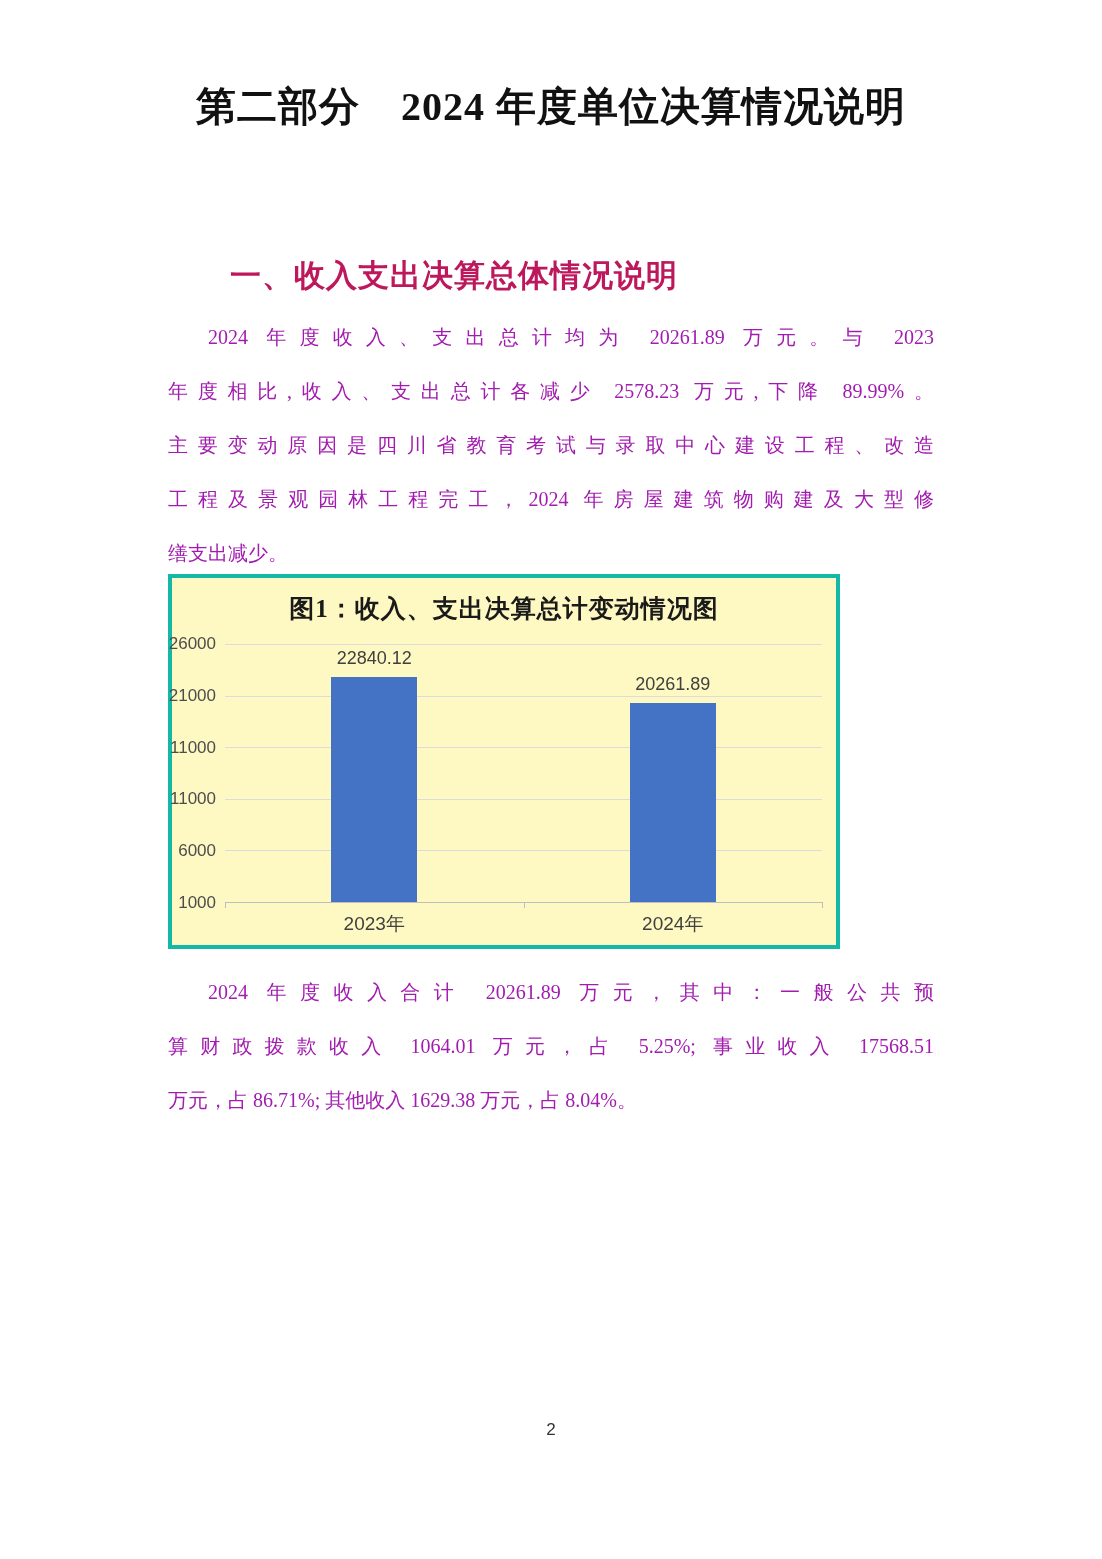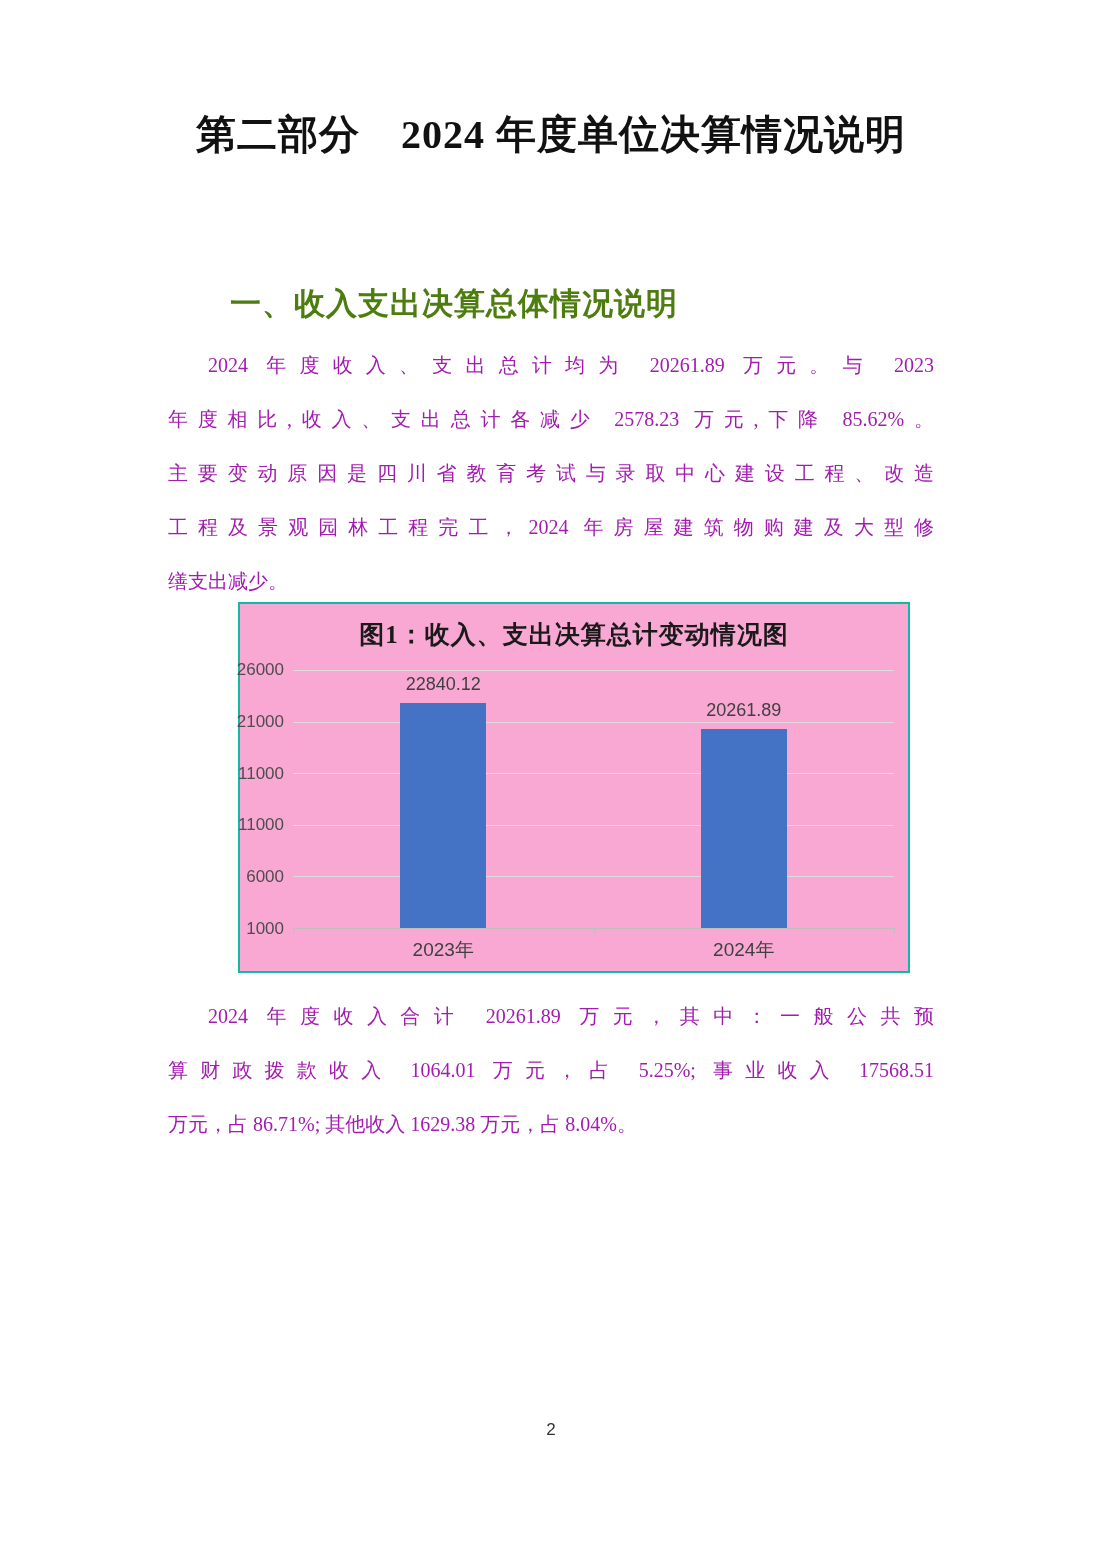--- a/index.html
+++ b/index.html
@@ -2,45 +2,45 @@
 <html><head>
 <meta charset="utf-8">
 <style>
   * { margin:0; padding:0; box-sizing:border-box; }
   html,body { background:#ffffff; }
   body {
     width:1102px; height:1559px; position:relative;
     font-family:"Liberation Serif","DejaVu Serif",serif;
     color:#111111; overflow:hidden;
   }
-  .page { width:1102px; height:1559px; position:relative; padding-top:112px; }
+  .page { width:1102px; height:1559px; position:relative; padding-top:84px; }
   .doc-title {
     text-align:center; font-size:40px; font-weight:bold;
     letter-spacing:1px; line-height:46px; white-space:nowrap;
   }
   .content { margin:0 168px; }
   .sec-heading {
     font-family:"Liberation Sans","DejaVu Sans",sans-serif;
     font-weight:bold; font-size:31px; line-height:36px;
-    letter-spacing:1px; text-indent:2em; color:#4d7c0f;
+    letter-spacing:1px; text-indent:2em; color:#be185d;
   }
   .sec-heading.first { margin-top:128px; }
   .sec-heading.second { margin-top:26px; }
   .para { margin-top:16px; }
   .para .line {
     font-size:20px; line-height:54px; height:54px;
     white-space:nowrap; color:#a21caf;
   }
   .para .line.just { text-align:justify; text-align-last:justify; }
   .para .line.indent { text-indent:2em; }
 
   
   .chart-box {
-    width:672px; margin-left:70px; margin-top:-6px;
-    border:2px solid #14b8a6; background:#f9a8d4;
+    width:672px; margin-top:-6px;
+    border:4px solid #14b8a6; background:#fef9c3;
     padding:14px 0 8px 0;
   }
   .chart-title {
     text-align:center; font-size:25px; font-weight:bold;
     color:#1a1a1a; letter-spacing:1px; line-height:34px;
   }
   .plot-row { display:flex; margin-top:18px;text-align:right; }
   .y-col {
     width:53px; position:relative; height:259px;
     font-family:"Liberation Sans","DejaVu Sans",sans-serif;
@@ -81,21 +81,21 @@
 <div class="page">
 
   <div class="doc-title">第二部分　2024 年度单位决算情况说明</div>
 
   <div class="content">
 
     <div class="sec-heading first">一、收入支出决算总体情况说明</div>
 
     <div class="para">
       <div class="line just indent">2024 年度收入、支出总计均为 20261.89 万元。与 2023</div>
-      <div class="line just">年度相比,收入、支出总计各减少 2578.23 万元,下降 85.62%。</div>
+      <div class="line just">年度相比,收入、支出总计各减少 2578.23 万元,下降 89.99%。</div>
       <div class="line just">主要变动原因是四川省教育考试与录取中心建设工程、改造</div>
       <div class="line just">工程及景观园林工程完工，2024 年房屋建筑物购建及大型修</div>
       <div class="line">缮支出减少。</div>
     </div>
 
     <div class="chart-box">
       <div class="chart-title">图1：收入、支出决算总计变动情况图</div>
       <div class="plot-row">
         <div class="y-col">
             <div class="ytick" style="top: 0%;">26000</div>

